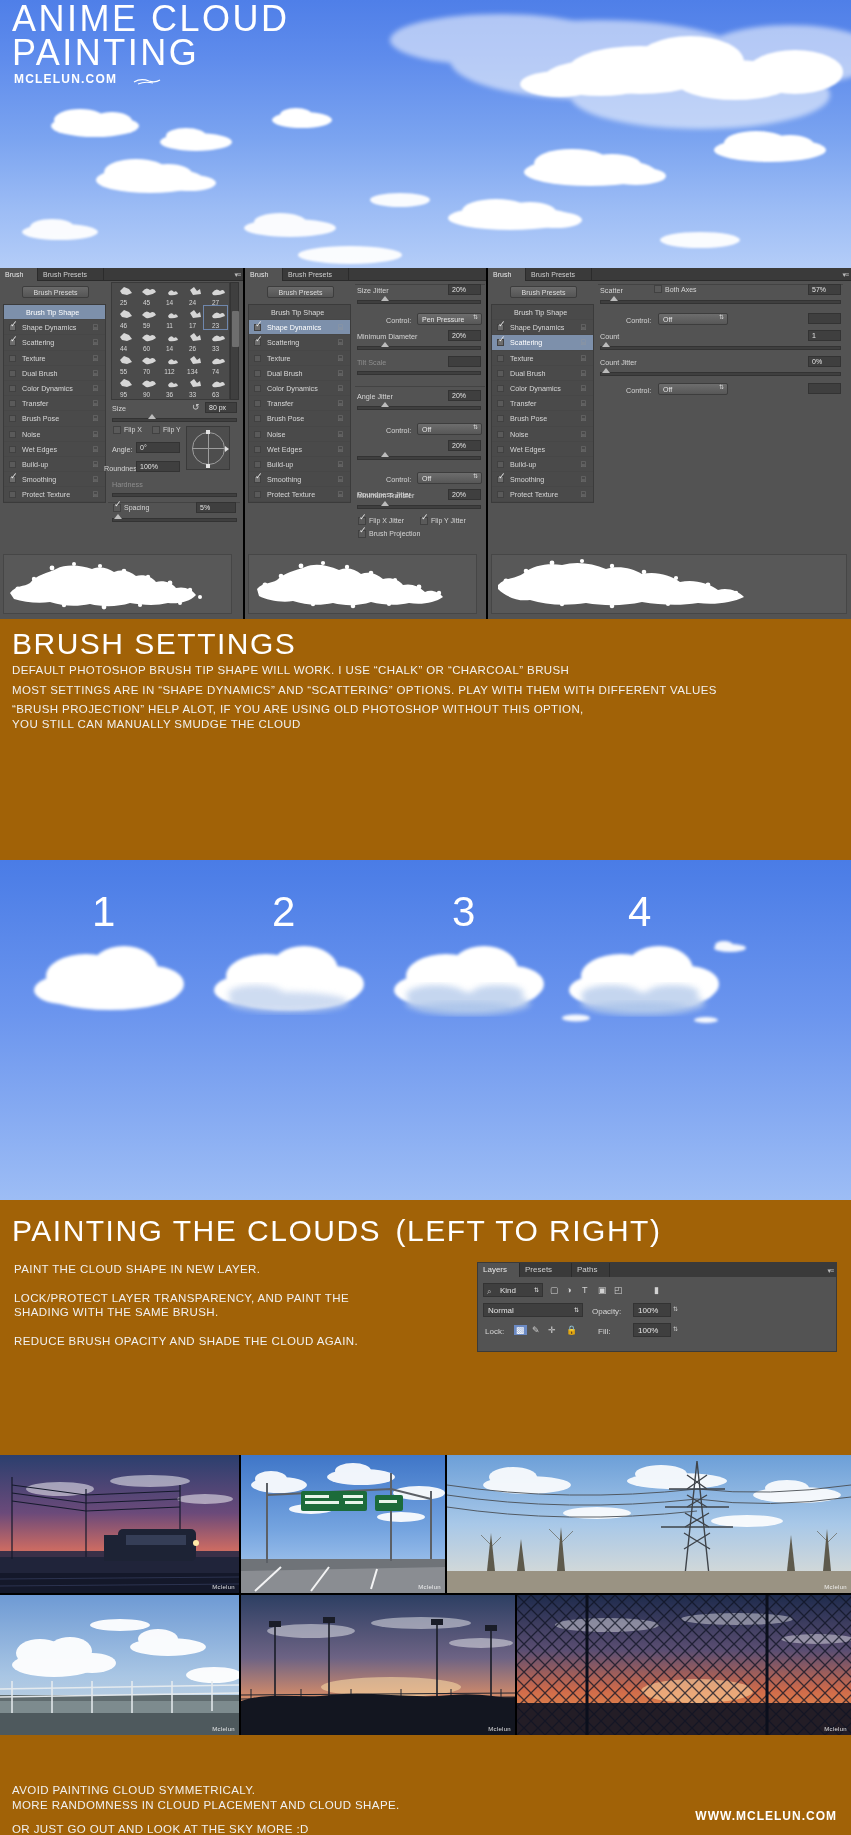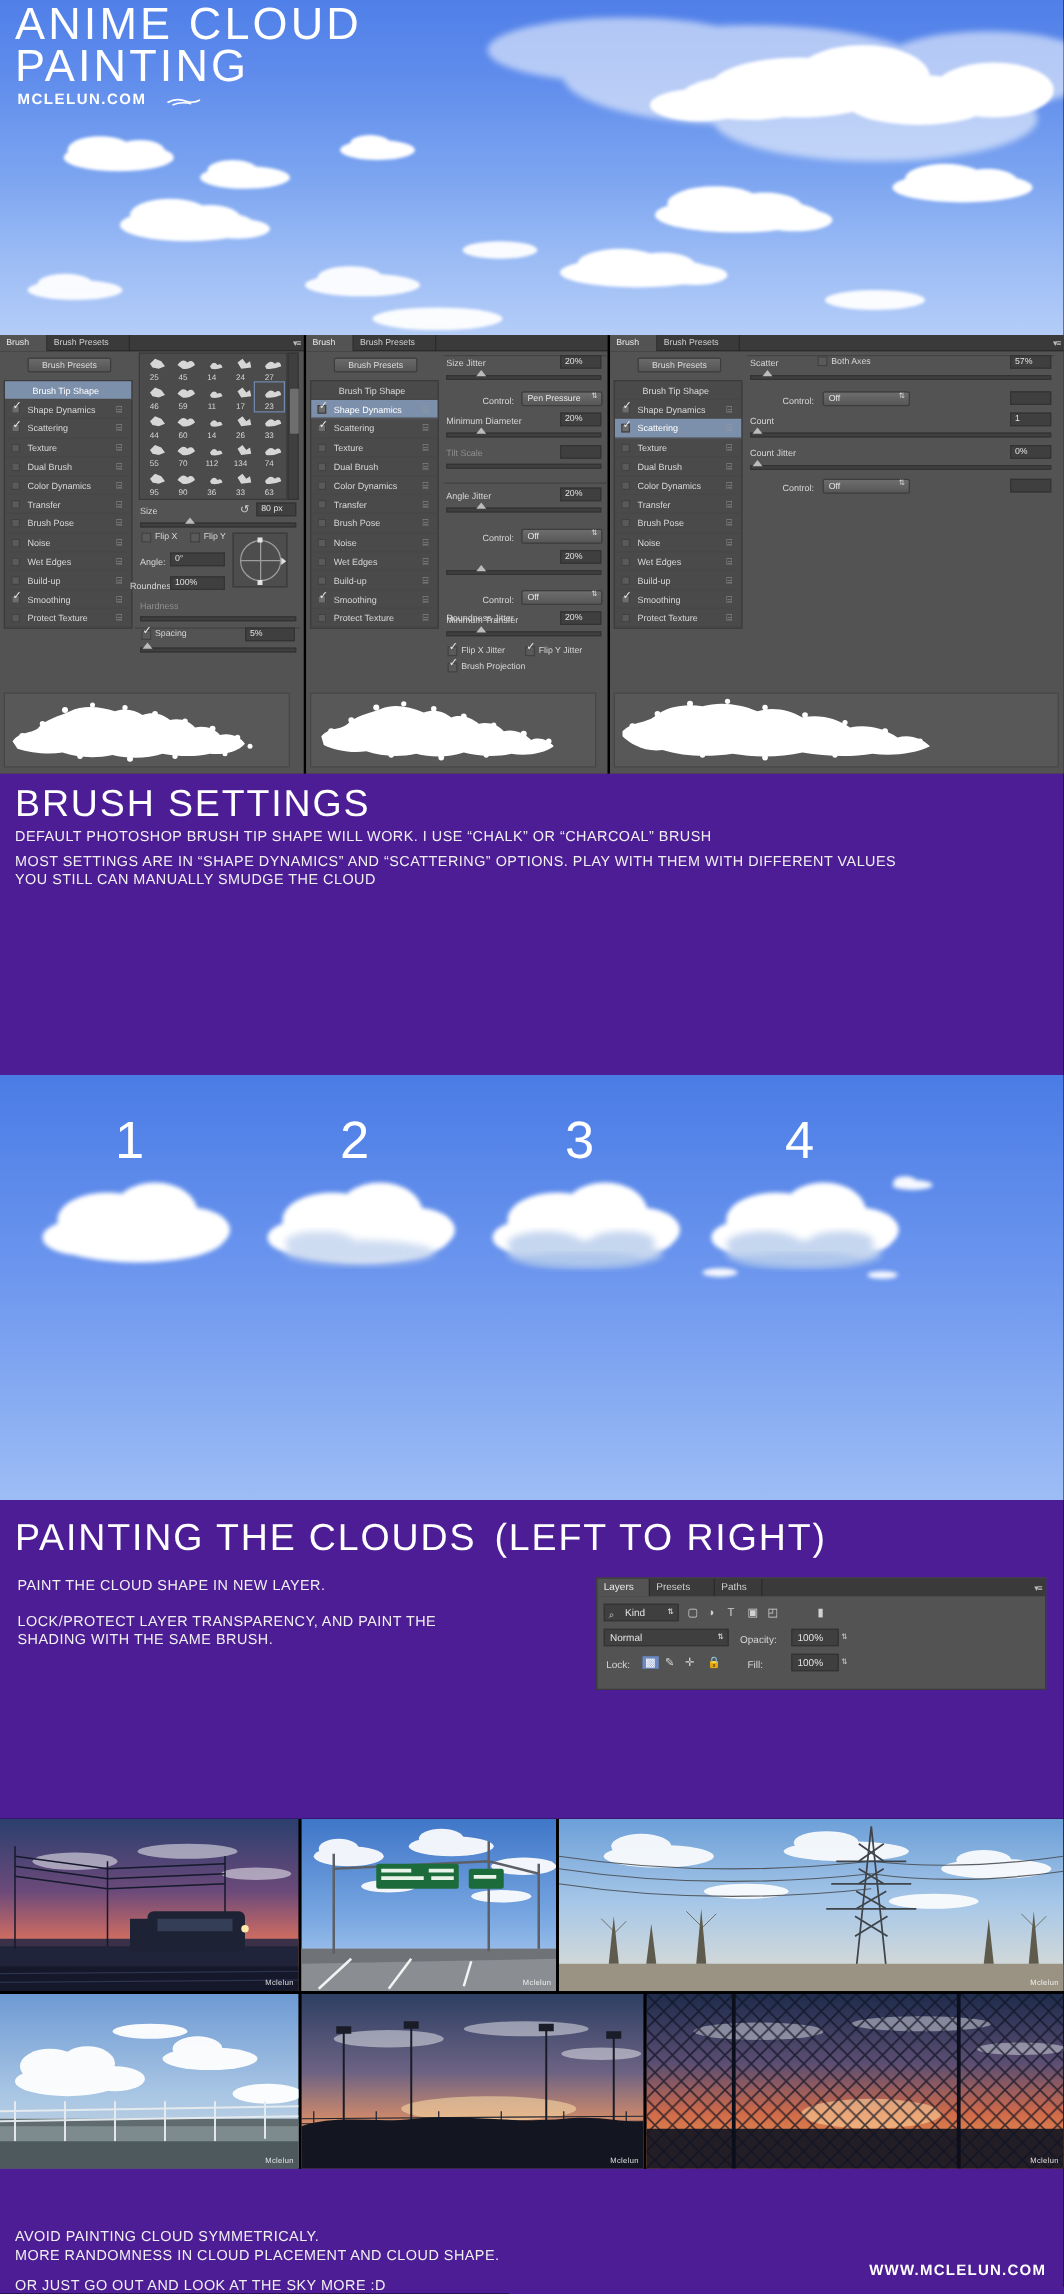--- a/index.html
+++ b/index.html
@@ -137,21 +137,21 @@
   }
   .anglewheel .hline { position:absolute; left:5px; top:21px; width:33px; height:1px; background:#9d9d9d; }
   .anglewheel .vline { position:absolute; left:21px; top:5px; width:1px; height:33px; background:#9d9d9d; }
   .anglewheel .sq { position:absolute; width:4px; height:4px; background:#e3e3e3; }
 
   .preview {
     position:absolute; background:#585858; border:1px solid #464646;
   }
 
   
-  .sec-dark { position:absolute; left:0; width:851px; background:#4c1d95; }
+  .sec-dark { position:absolute; left:0; width:851px; background:#a16207; }
   .sec-h {
     color:#fff; font-size: 30px; font-weight: 300; letter-spacing:1.5px;
     text-transform: uppercase; font-family:"Liberation Sans", sans-serif;
   }
   .bodytxt { color:#f0f0f0; font-size:11.5px; letter-spacing:0.4px; text-transform:uppercase; line-height:14.5px; }
 
   
   .steps {
     position:absolute; left:0; top:860px; width:851px; height:340px;
     background: linear-gradient(to bottom, #4a7ce6 0%, #6b95ee 45%, #9dbdf5 100%);
@@ -693,20 +693,21 @@
         </svg>
       </div>
     </div>
   </div>
 
   <div class="sec-dark" style="top:619px;height:241px;">
     <div class="sec-h" style="position:absolute;left:12px;top:8px;">BRUSH SETTINGS</div>
     <div style="position:absolute;left:12px;top:44px;width:825px;">
       <div class="bodytxt">DEFAULT PHOTOSHOP BRUSH TIP SHAPE WILL WORK. I USE “CHALK” OR “CHARCOAL” BRUSH</div>
       <div class="bodytxt" style="margin-top:5px;">MOST SETTINGS ARE IN “SHAPE DYNAMICS” AND “SCATTERING” OPTIONS. PLAY WITH THEM WITH DIFFERENT VALUES</div>
+      <div class="bodytxt" style="margin-top:5px;">“BRUSH PROJECTION” HELP ALOT, IF YOU ARE USING OLD PHOTOSHOP WITHOUT THIS OPTION,</div>
       <div class="bodytxt">YOU STILL CAN MANUALLY SMUDGE THE CLOUD</div>
     </div>
   </div>
 
   <div class="steps">
     <svg width="851" height="340" viewBox="0 0 851 340" style="position:absolute;left:0;top:0;">
       <defs>
         <filter id="b1">
             <feGaussianBlur stdDeviation="1.6"></feGaussianBlur>
           </filter>
@@ -781,20 +782,21 @@
 
   <div class="sec-dark" style="top:1200px;height:255px;">
     <div style="position:absolute;left:12px;top:14px;">
       <span class="sec-h">PAINTING THE CLOUDS</span>
       <span class="sec-h sub" style="margin-left:10px;">(LEFT TO RIGHT)</span>
     </div>
     <div style="position:absolute;left:14px;top:62px;width:460px;">
       <div class="bodytxt">PAINT THE CLOUD SHAPE IN NEW LAYER.</div>
       <div class="bodytxt" style="margin-top:14px;">LOCK/PROTECT LAYER TRANSPARENCY, AND PAINT THE</div>
       <div class="bodytxt">SHADING WITH THE SAME BRUSH.</div>
+      <div class="bodytxt" style="margin-top:14px;">REDUCE BRUSH OPACITY AND SHADE THE CLOUD AGAIN.</div>
     </div>
 
     <div class="layers" style="left:477px;top:62px;width:360px;height:90px;">
       <div style="position:absolute;left:0;top:0;width:100%;height:14px;background:#3a3a3a;">
         <div class="tab active" style="left:0;width:42px;height:14px;line-height:14px;font-size:8px;">Layers</div>
         <div class="tab" style="left:42px;width:52px;height:14px;line-height:14px;font-size:8px;">Presets</div>
         <div class="tab" style="left:94px;width:38px;height:14px;line-height:14px;font-size:8px;">Paths</div>
         <div class="tab-menu" style="top:4px;">▾≡</div>
       </div>
 

